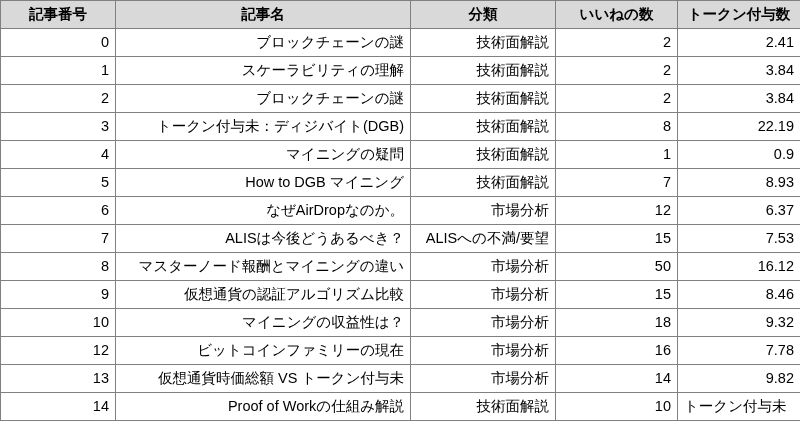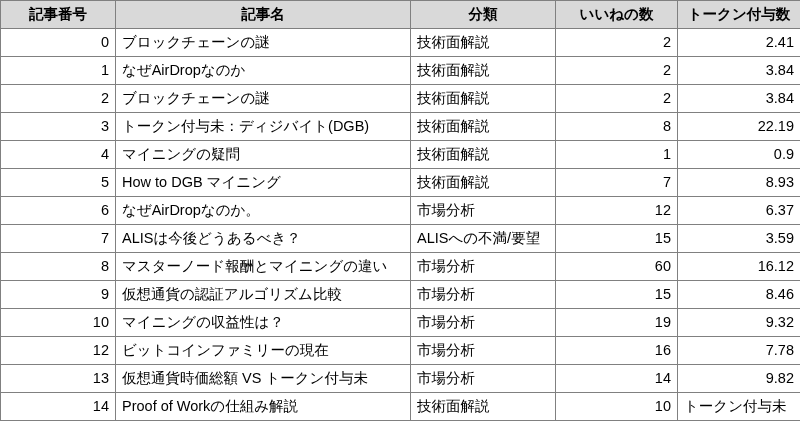--- a/index.html
+++ b/index.html
@@ -40,21 +40,21 @@
     white-space: nowrap;
     overflow: hidden;
   }
   table.grid thead th {
     background: #d9d9d9;
     font-weight: bold;
     text-align: center;
     border-bottom: 1px solid #7f7f7f;
   }
   .num { text-align: right; }
-  .txt { text-align: left; }
+  .txt { text-align: right; }
   .note {
     font-weight: normal;
     text-align: left;
   }
 </style>
 </head>
 <body>
 
 <div class="sheet">
   <table class="grid">
@@ -77,21 +77,21 @@
     <tbody>
       <tr>
         <td class="num">0</td>
         <td class="txt">ブロックチェーンの謎</td>
         <td class="txt">技術面解説</td>
         <td class="num">2</td>
         <td class="num">2.41</td>
       </tr>
       <tr>
         <td class="num">1</td>
-        <td class="txt">なぜAirDropなのか</td>
+        <td class="txt">スケーラビリティの理解</td>
         <td class="txt">技術面解説</td>
         <td class="num">2</td>
         <td class="num">3.84</td>
       </tr>
       <tr>
         <td class="num">2</td>
         <td class="txt">ブロックチェーンの謎</td>
         <td class="txt">技術面解説</td>
         <td class="num">2</td>
         <td class="num">3.84</td>
@@ -122,41 +122,41 @@
         <td class="txt">なぜAirDropなのか。</td>
         <td class="txt">市場分析</td>
         <td class="num">12</td>
         <td class="num">6.37</td>
       </tr>
       <tr>
         <td class="num">7</td>
         <td class="txt">ALISは今後どうあるべき？</td>
         <td class="txt">ALISへの不満/要望</td>
         <td class="num">15</td>
-        <td class="num">3.59</td>
+        <td class="num">7.53</td>
       </tr>
       <tr>
         <td class="num">8</td>
         <td class="txt">マスターノード報酬とマイニングの違い</td>
         <td class="txt">市場分析</td>
-        <td class="num">60</td>
+        <td class="num">50</td>
         <td class="num">16.12</td>
       </tr>
       <tr>
         <td class="num">9</td>
         <td class="txt">仮想通貨の認証アルゴリズム比較</td>
         <td class="txt">市場分析</td>
         <td class="num">15</td>
         <td class="num">8.46</td>
       </tr>
       <tr>
         <td class="num">10</td>
         <td class="txt">マイニングの収益性は？</td>
         <td class="txt">市場分析</td>
-        <td class="num">19</td>
+        <td class="num">18</td>
         <td class="num">9.32</td>
       </tr>
       <tr>
         <td class="num">12</td>
         <td class="txt">ビットコインファミリーの現在</td>
         <td class="txt">市場分析</td>
         <td class="num">16</td>
         <td class="num">7.78</td>
       </tr>
       <tr>

